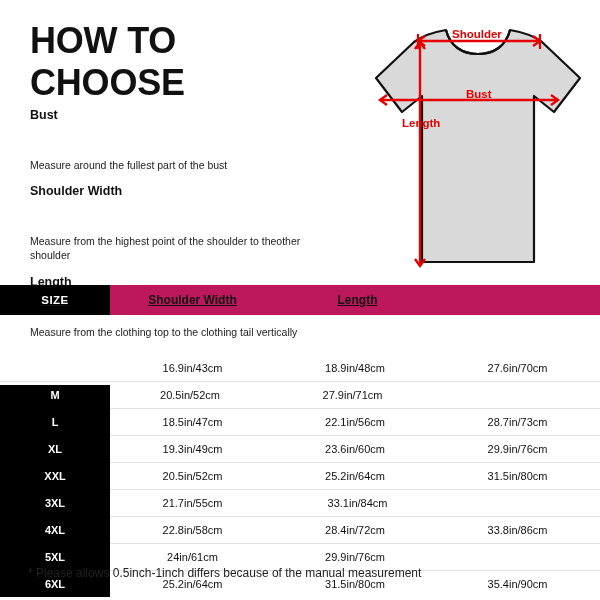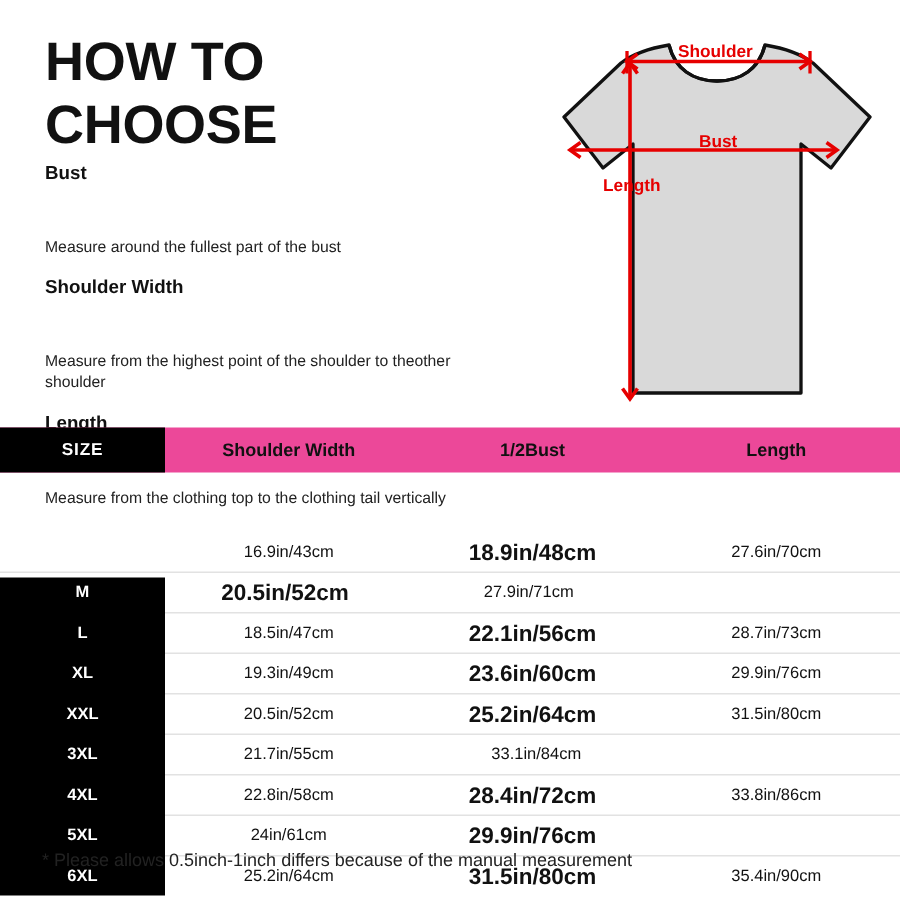--- a/index.html
+++ b/index.html
@@ -90,42 +90,42 @@
     font-size: 11px;
   }
   .trow .c1 {
     width: 165px;
     text-align: center;
     font-size: 11px;
   }
   .trow .c2 {
     width: 160px;
     text-align: center;
-    font-size: 15px;
-    font-weight: bold;
+    font-size: 11px;
   }
   .trow .c3 {
     width: 165px;
     text-align: center;
     font-size: 11px;
   }
   .head .c0 {
     background: transparent;
     color: #ffffff;
     font-weight: bold;
     font-size: 11.5px;
     letter-spacing: 0.5px;
   }
   .head .c1, .head .c2, .head .c3 {
     font-weight: bold;
     font-size: 12px;
     color: #111;
   }
   .head {
-    background: #ec4899;
+    background: #be185d;
+    text-decoration: underline;
   }
   .head-dark {
     position: absolute;
     left: 0;
     top: 0;
     width: 110px;
     height: 30px;
     background: #000000;
   }
   .body-dark {
@@ -253,21 +253,20 @@
     </div>
   </div>
 
   <div class="table">
 
     <div class="head-row-wrap">
       <div class="head-dark"></div>
       <div class="trow head">
         <div class="c0">SIZE</div>
         <div class="c1">Shoulder Width</div>
-        <div class="c2">1/2Bust</div>
         <div class="c3">Length</div>
       </div>
     </div>
 
     <div class="tbody">
       <div class="body-dark"></div>
 
       <div class="trow">
         <div class="c0">S</div>
         <div class="c1">16.9in/43cm</div>

